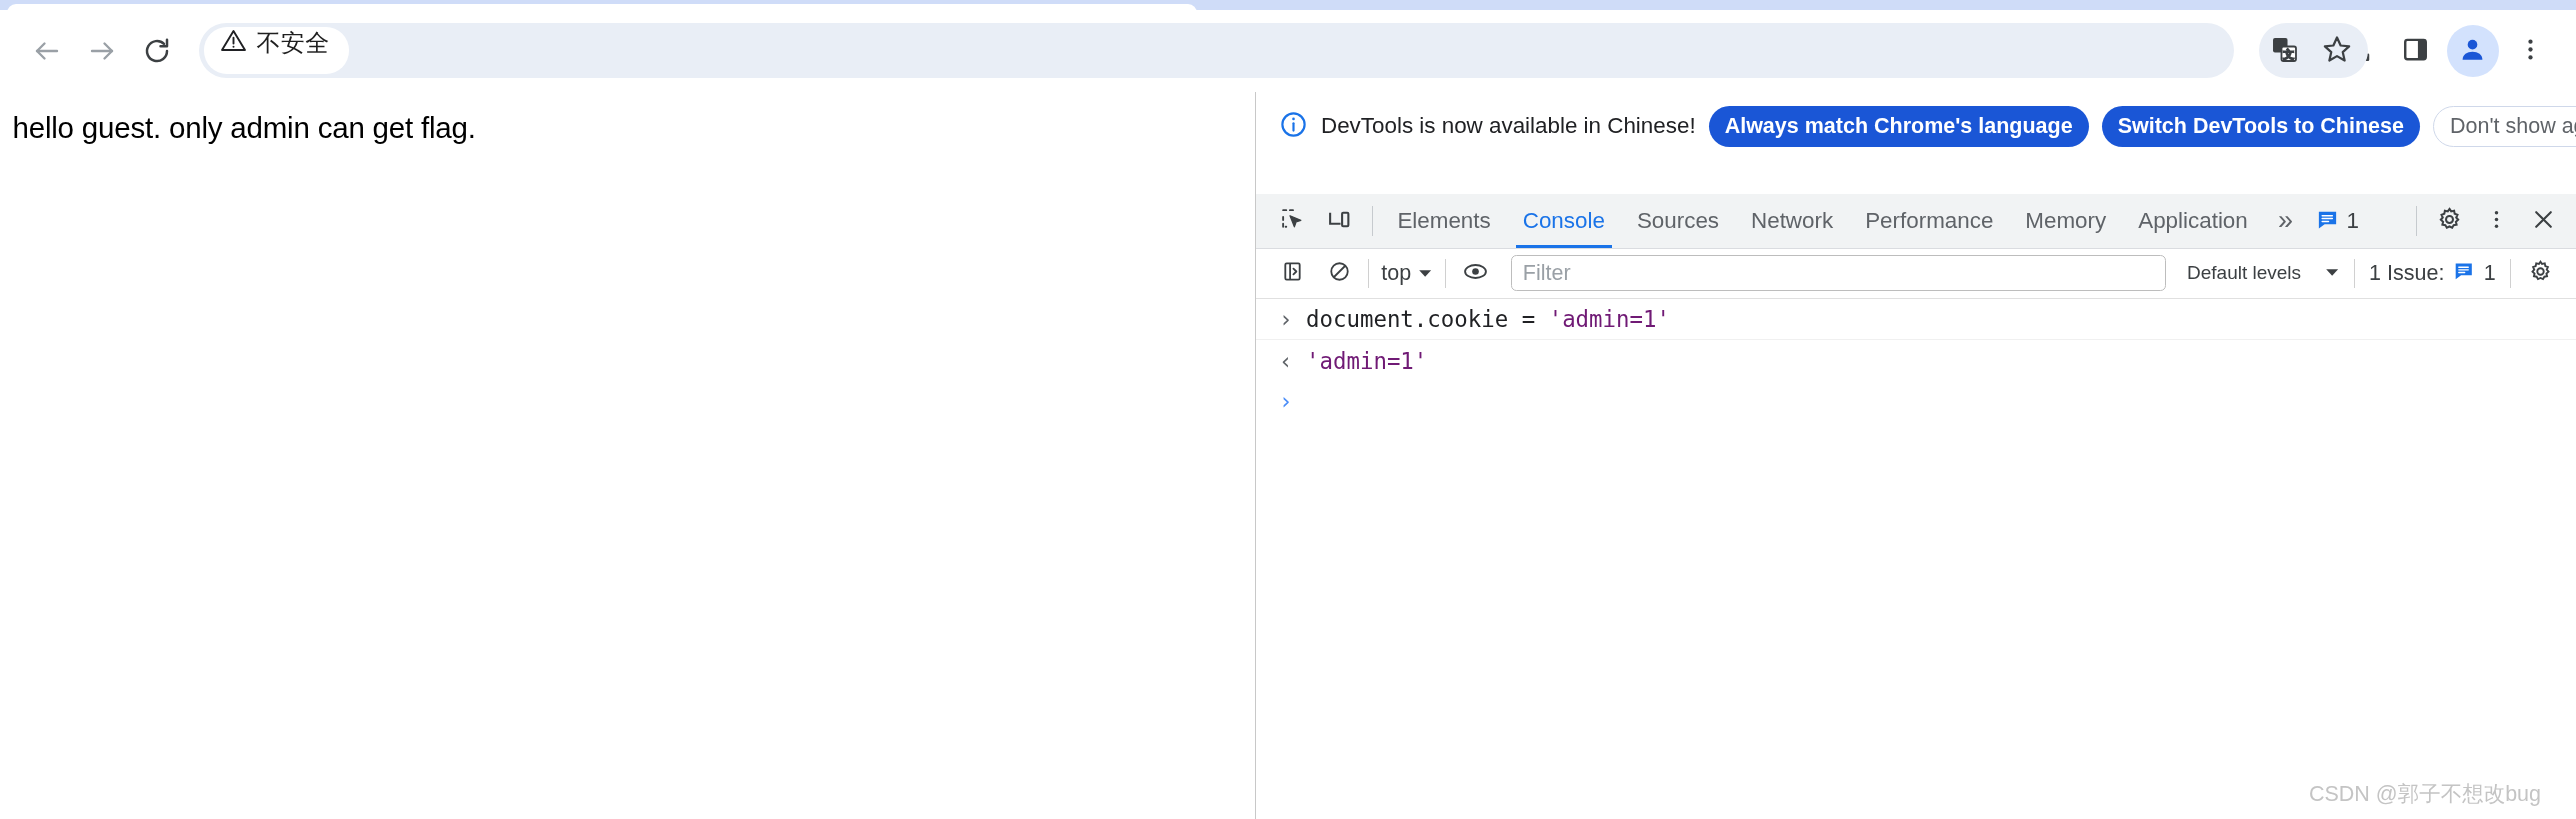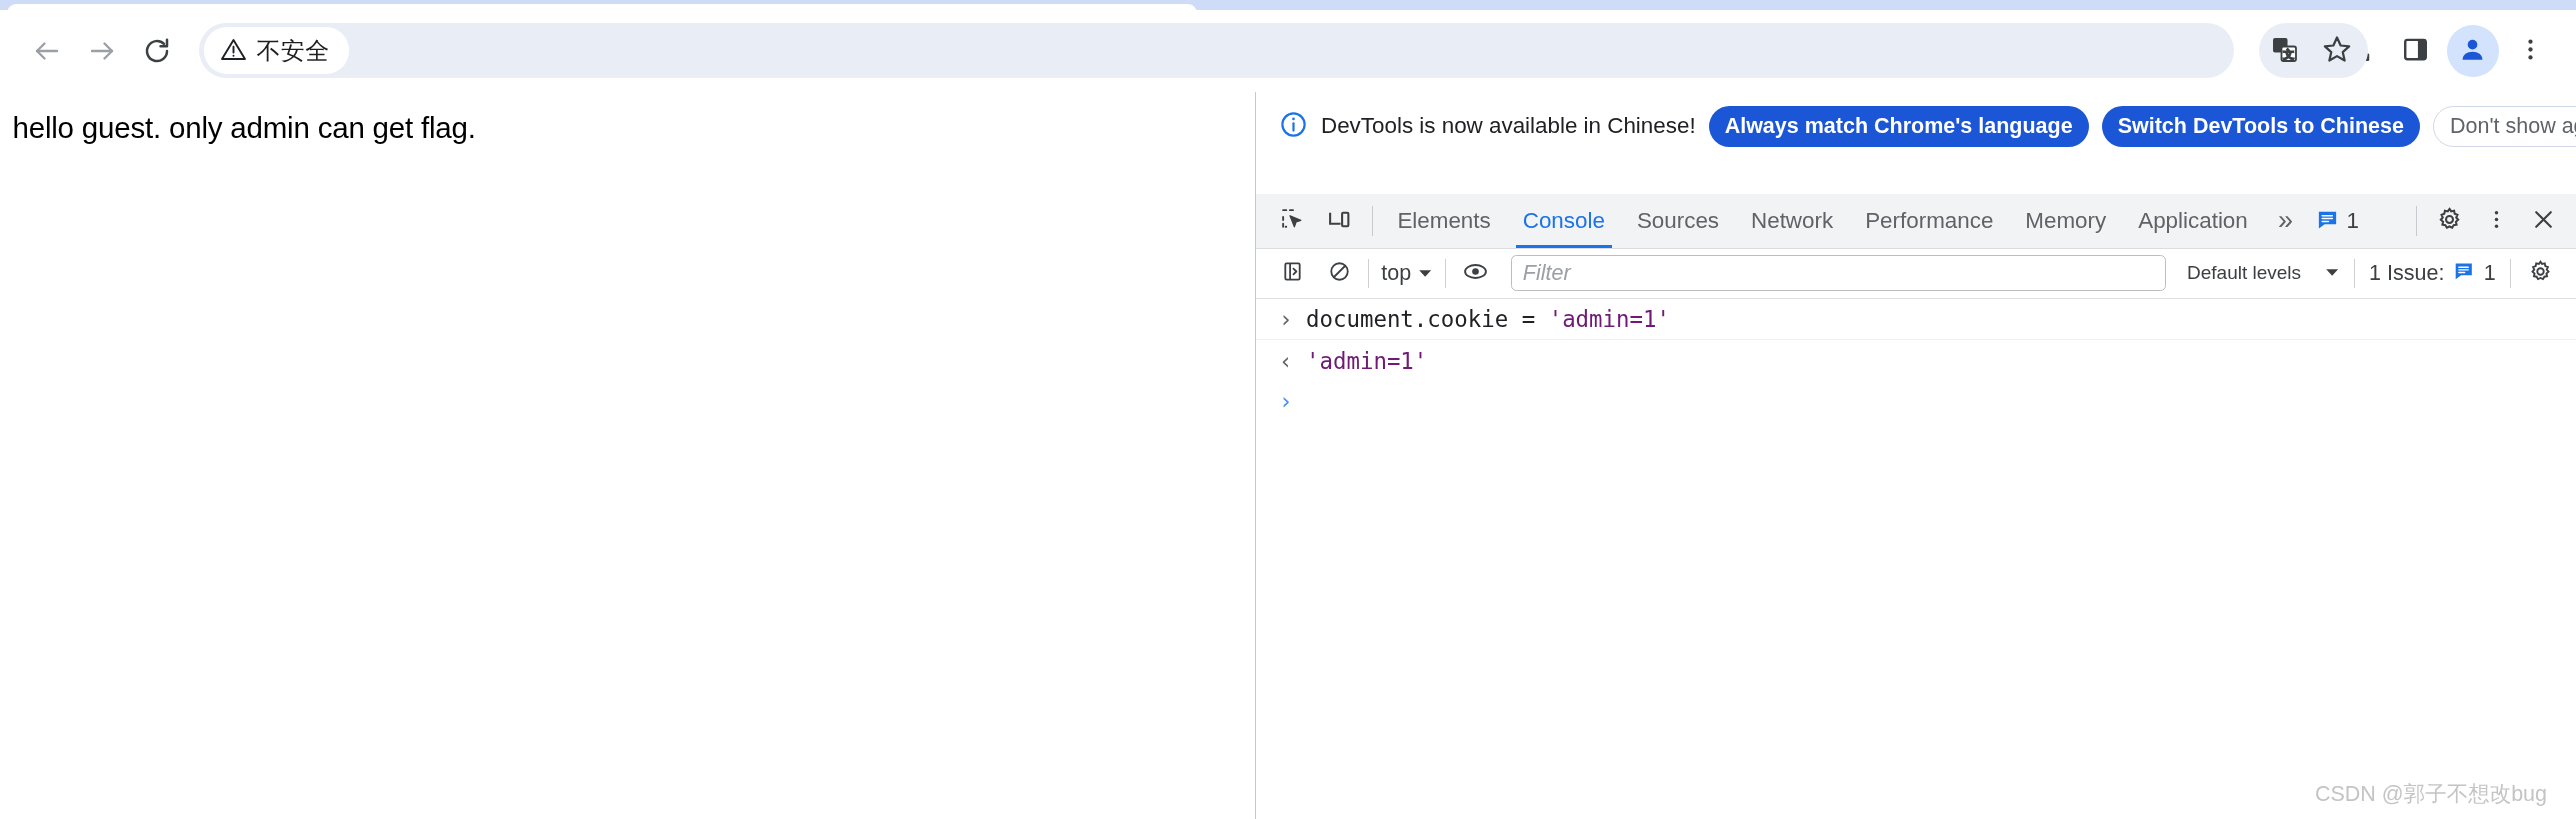--- a/index.html
+++ b/index.html
@@ -64,21 +64,21 @@
     align-items: center;
     padding-left: 5.4px;
     box-sizing: border-box;
     min-width: 0;
   }
   .security-chip {
     height: 47px;
     background: #ffffff;
     border-radius: 23px;
     display: flex;
-    align-items: center;
+    align-items: flex-start;
     gap: 9px;
     padding: 0 19.7px 0 16px;
     flex: none;
   }
   .security-chip .sec-text {
     font-size: 24px;
     color: #1f1f1f;
     white-space: nowrap;
     letter-spacing: 0.4px;
   }
@@ -303,21 +303,20 @@
     border: 0.9px solid #bdbdbd;
     border-radius: 5.4px;
     margin: 0 12.5px;
     padding: 0 10.7px;
     font-size: 21.5px;
     font-family: "Liberation Sans", sans-serif;
     color: #3c4043;
     box-sizing: border-box;
     background: #ffffff;
     min-width: 0;
-    font-style: italic;
   }
   .filter-input::placeholder { color: #9aa0a6; }
   .levels-select {
     display: flex;
     align-items: center;
     gap: 24px;
     font-size: 19px;
     color: #3c4043;
     white-space: nowrap;
     padding: 0 9px;
@@ -367,21 +366,21 @@
   }
   .caret.in { color: #5f6368; }
   .caret.out { color: #5f6368; }
   .caret.prompt { color: #4a8df8; }
   .code-plain { color: #202124; white-space: pre; }
   .code-string { color: #701a75; white-space: pre; }
 
   
   .watermark {
     position: absolute;
-    right: 29px;
+    right: 35px;
     bottom: 10.7px;
     font-size: 21.5px;
     color: #c4c4c4;
     white-space: nowrap;
     font-family: "Liberation Sans", sans-serif;
   }
   .devtools-pane { position: relative; }
 </style>
 </head>
 <body>

